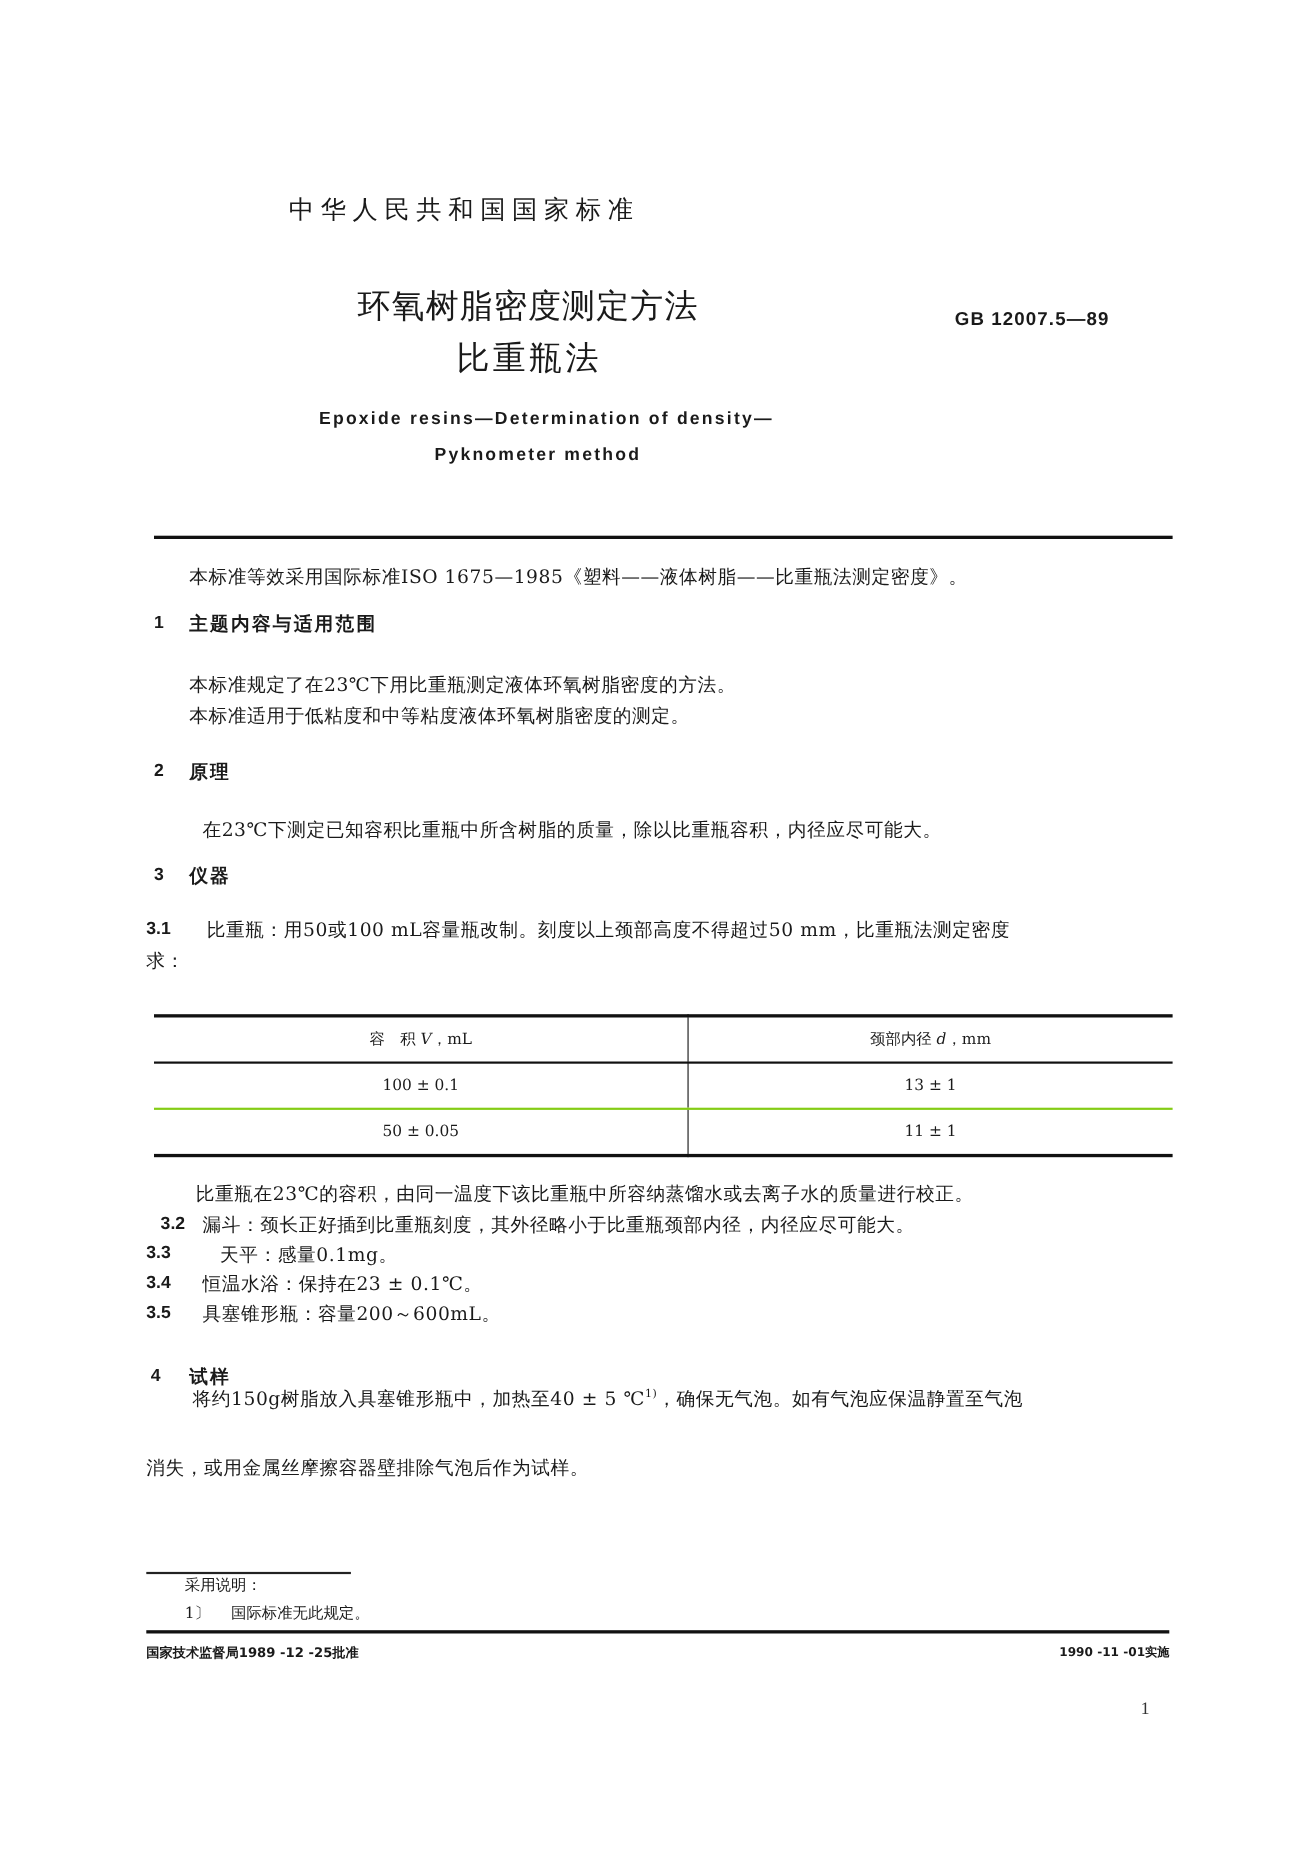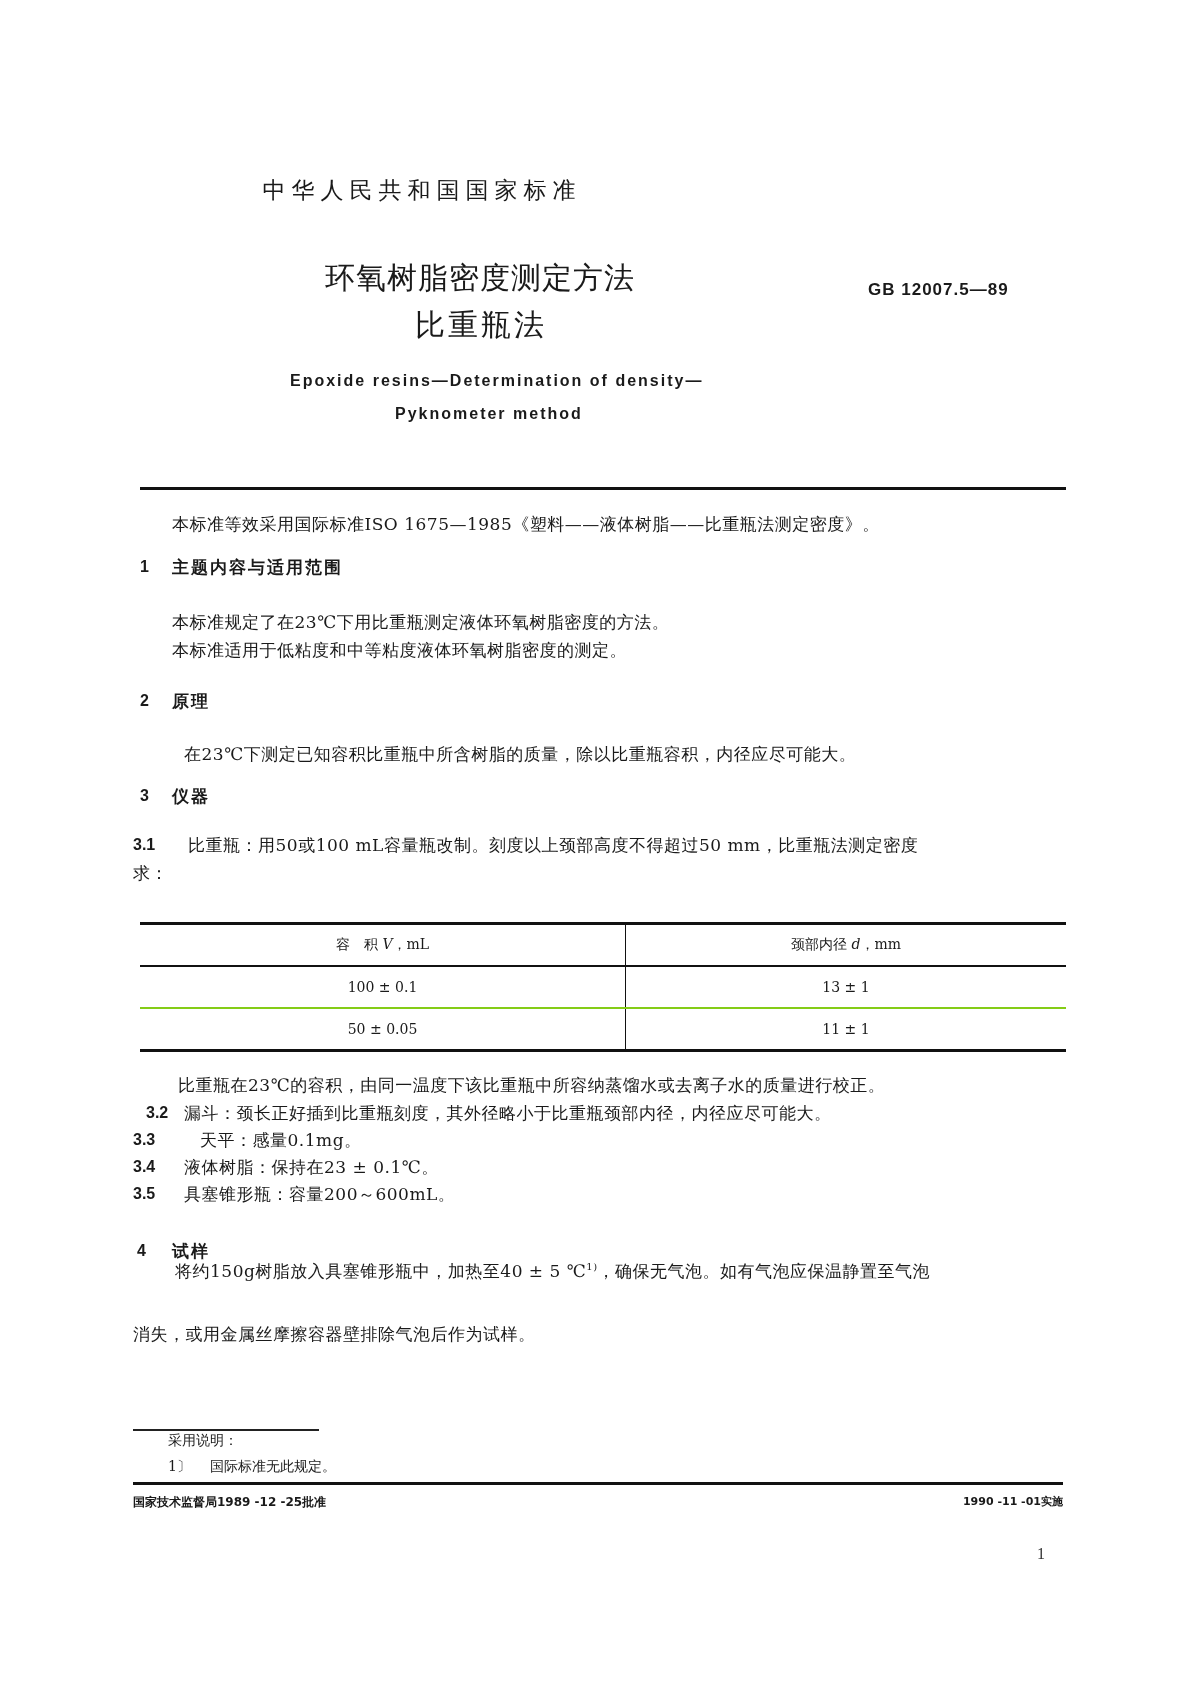--- a/index.html
+++ b/index.html
@@ -99,21 +99,21 @@
 
 <div class="abs body-text" style="left:178px; top:1074px;">比重瓶在23℃的容积，由同一温度下该比重瓶中所容纳蒸馏水或去离子水的质量进行校正。</div>
 
 <div class="abs sec-num" style="left:146px; top:1104px;">3.2</div>
 <div class="abs body-text" style="left:184px; top:1102px;">漏斗：颈长正好插到比重瓶刻度，其外径略小于比重瓶颈部内径，内径应尽可能大。</div>
 
 <div class="abs sec-num" style="left:133px; top:1131px;">3.3</div>
 <div class="abs body-text" style="left:184px; top:1129px;margin-left:16px;">天平：感量0.1mg。</div>
 
 <div class="abs sec-num" style="left:133px; top:1158px;">3.4</div>
-<div class="abs body-text" style="left:184px; top:1156px;">液体树脂：保持在23 ± 0.1℃。</div>
+<div class="abs body-text" style="left:184px; top:1156px;">恒温水浴：保持在23 ± 0.1℃。</div>
 
 <div class="abs sec-num" style="left:133px; top:1185px;">3.5</div>
 <div class="abs body-text" style="left:184px; top:1183px;">具塞锥形瓶：容量200～600mL。</div>
 
 <div class="abs sec-num" style="left:137px; top:1242px;">4</div>
 <div class="abs sec-title" style="left:172px; top:1240px;">试样</div>
 <div class="abs body-text" style="left:175px; top:1260px;">
   <span>将约150g树脂放入具塞锥形瓶中，加热至40 ± 5 ℃</span><sup>1)</sup><span>，确保无气泡。如有气泡应保温静置至气泡</span>
 </div>
 <div class="abs body-text" style="left:133px; top:1323px;">消失，或用金属丝摩擦容器壁排除气泡后作为试样。</div>

